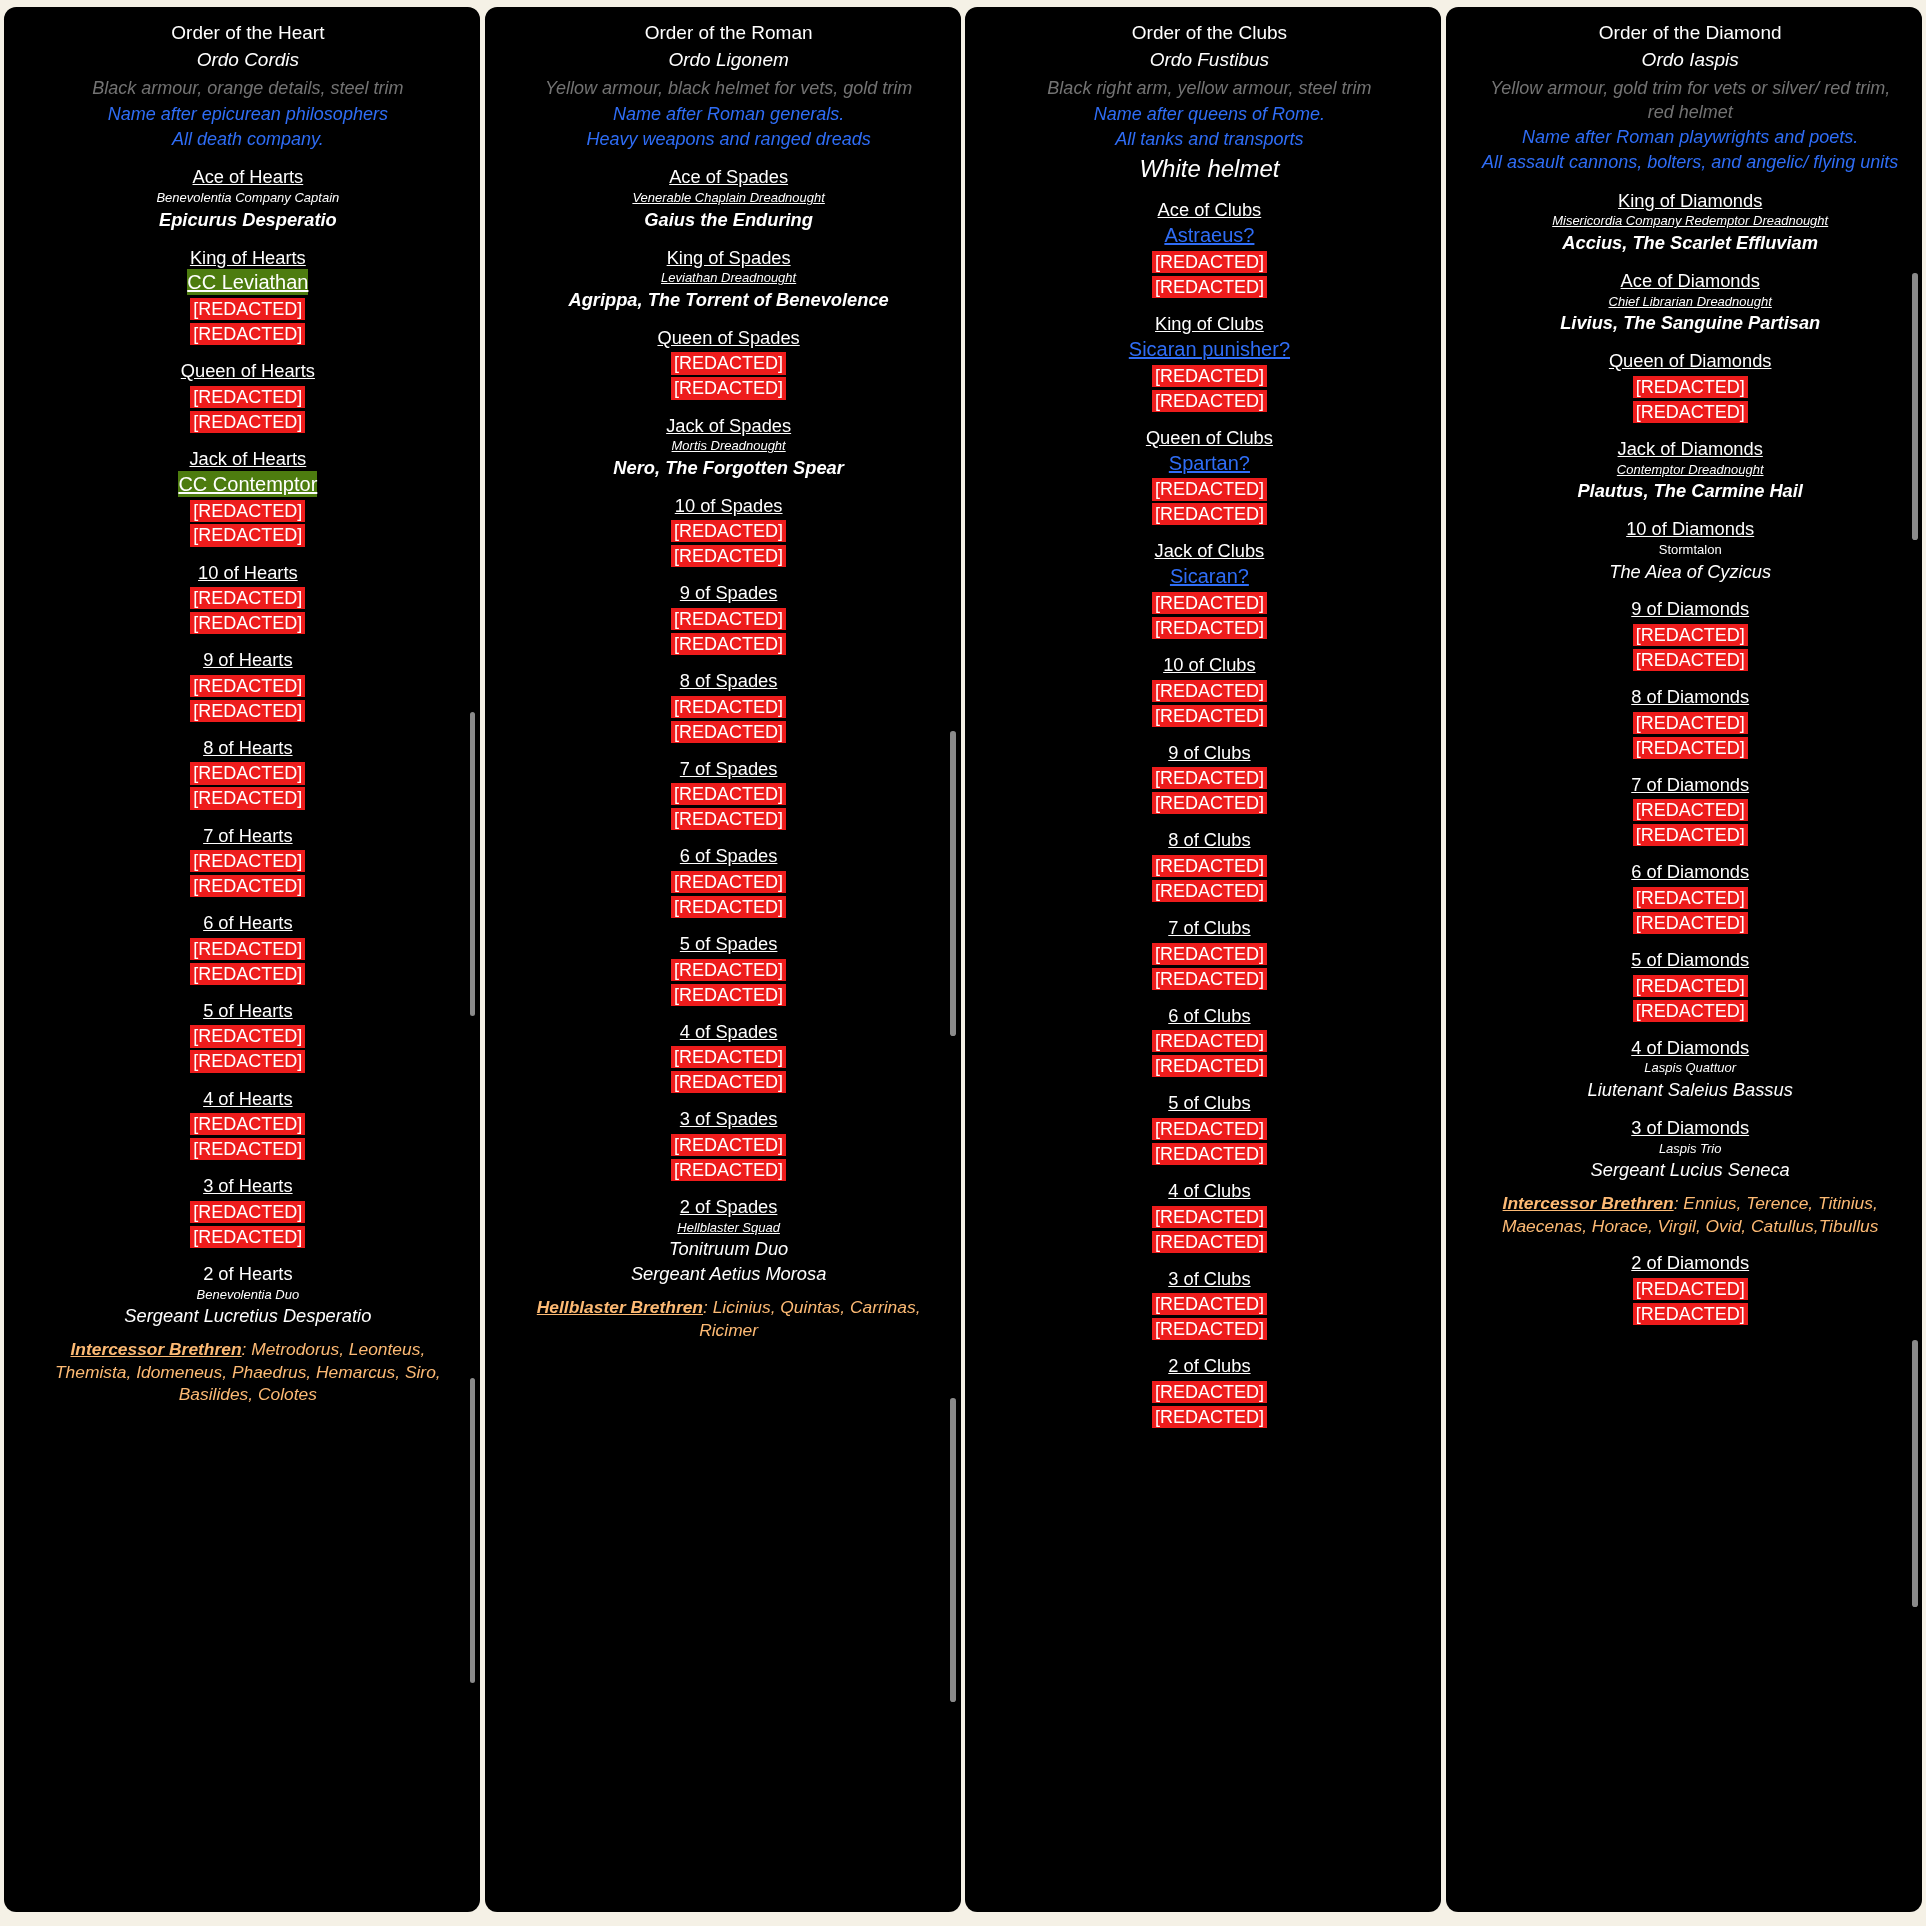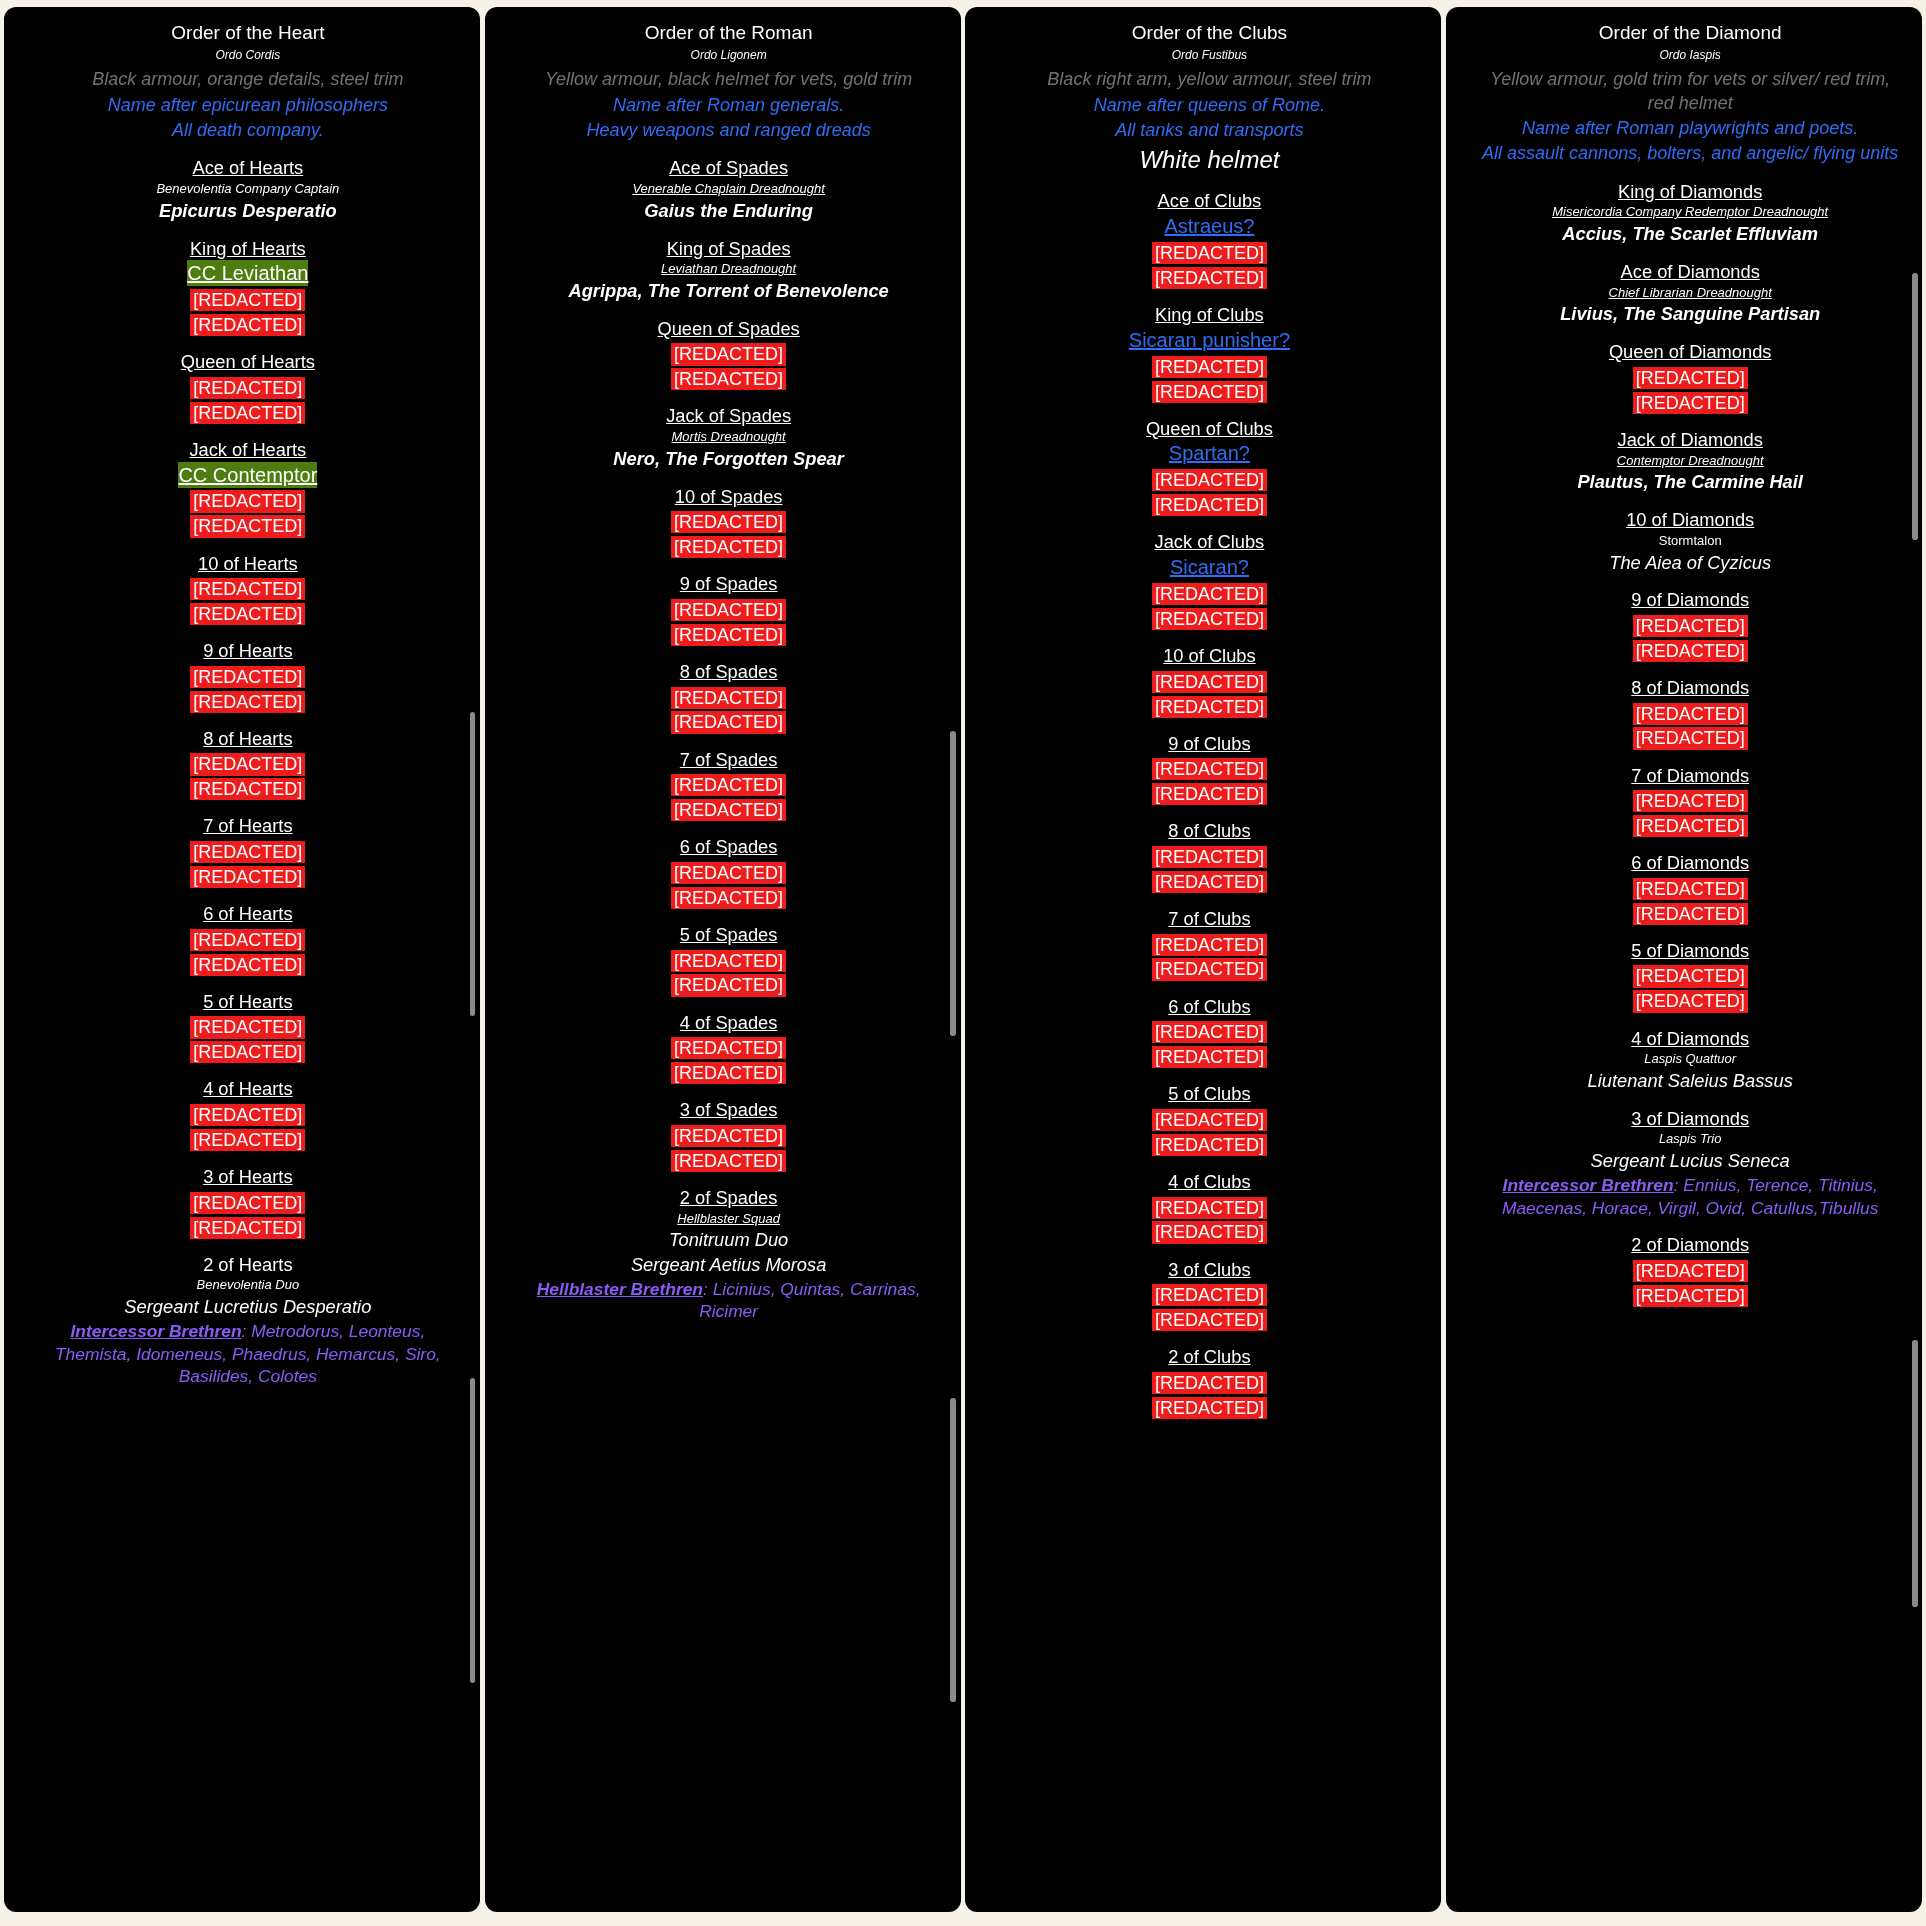--- a/index.html
+++ b/index.html
@@ -36,21 +36,21 @@
   .col-inner {
     text-align: center;
     line-height: 1.30;
   }
   .order-title {
     font-size: 19px;
     color: #ffffff;
     margin-bottom: 2.8px;
   }
   .order-latin {
-    font-size: 12px;
+    font-size: 19px;
     font-style: italic;
     color: #ffffff;
     margin-bottom: 4.7px;
   }
   .note-red {
     font-size: 18px;
     font-style: italic;
     color: #737373;
     margin-bottom: 1.9px;
   }
@@ -119,22 +119,22 @@
     border: 0.9px solid #ee1c1c;
     margin-top: 1.4px;
   }
   .redline {
     display: block;
     margin-top: 1.4px;
   }
   .brethren {
     font-size: 17.4px;
     font-style: italic;
-    color: #8b5cf6;
-    margin-top: 1px;
+    color: #fdba74;
+    margin-top: 10px;
   }
   .brethren u {
     text-decoration: underline;
     font-weight: bold;
   }
   .scrollbar {
     position: absolute;
     right: 4.7px;
     width: 5.6px;
     border-radius: 2.8px;

